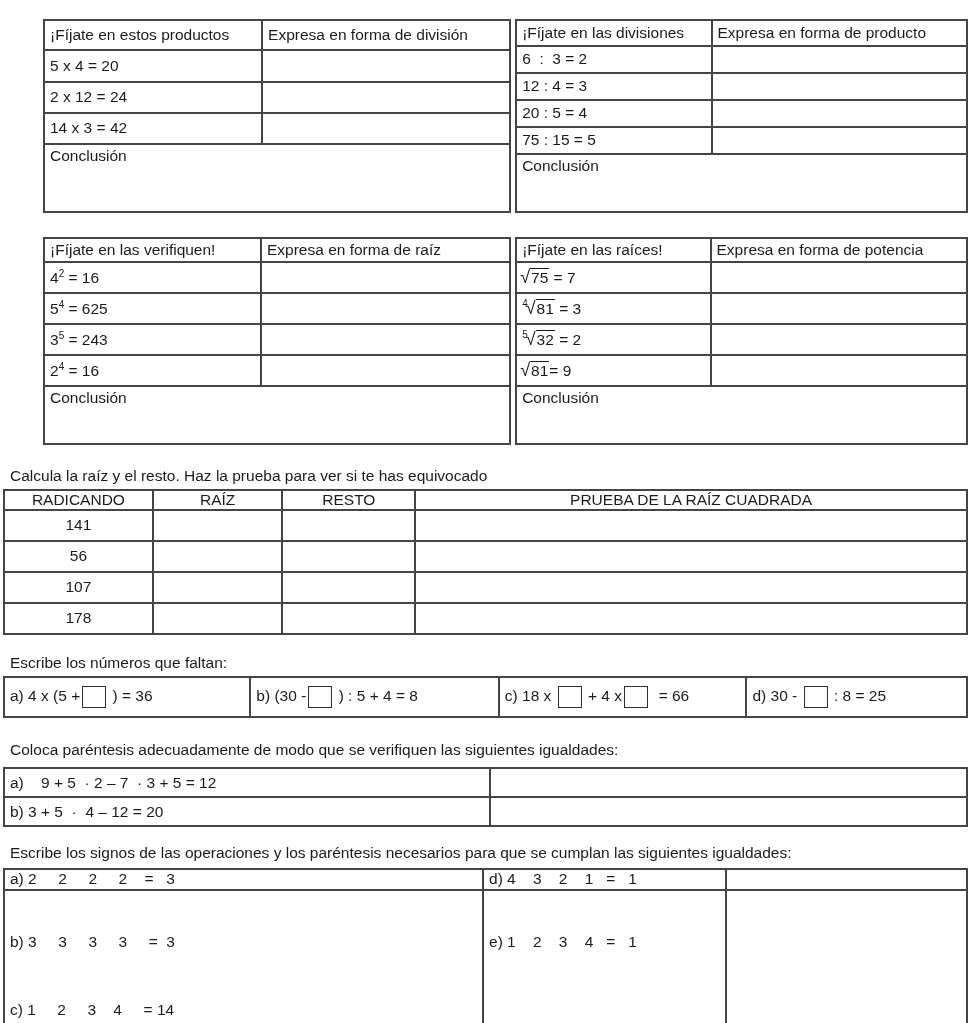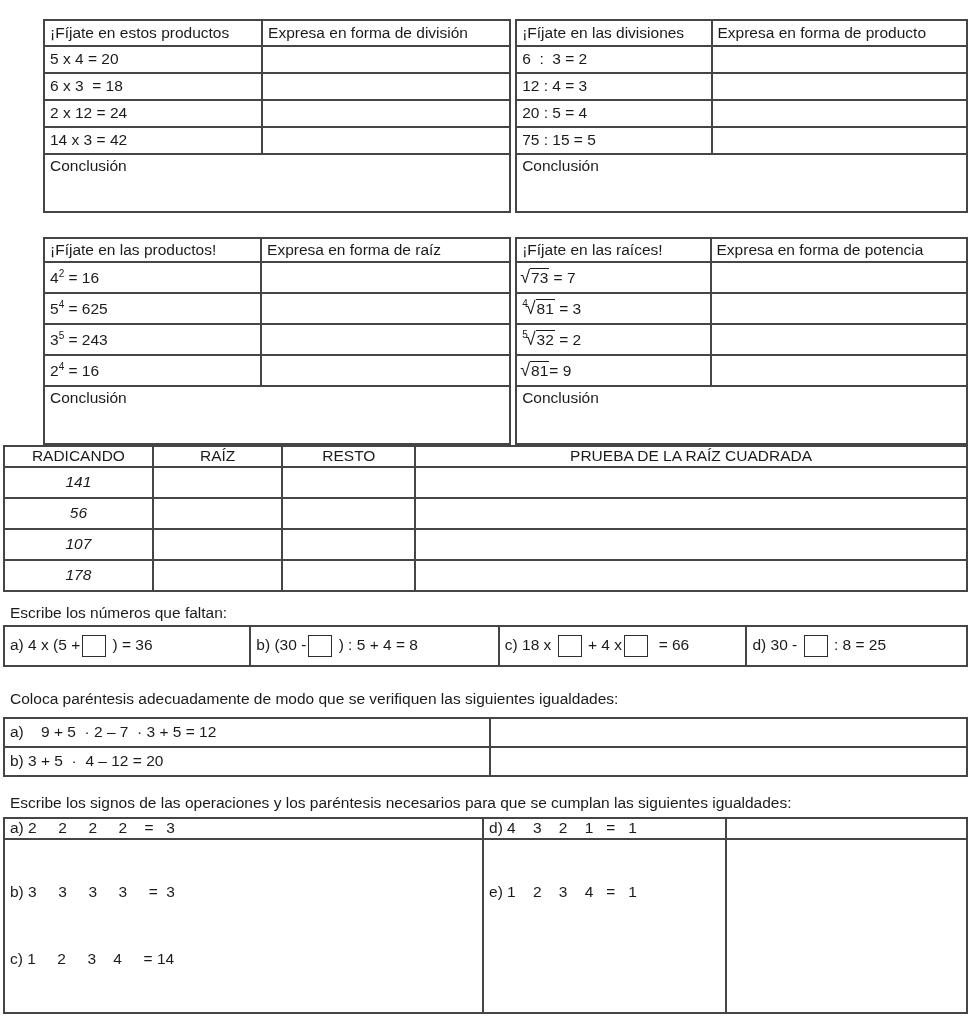--- a/index.html
+++ b/index.html
@@ -36,27 +36,27 @@
   .s2 td.concl { height:58px; vertical-align:top; padding-top:2px; }
 
   sup.exp { font-size:10px; vertical-align:6px; }
   .rad-idx { font-size:10px; vertical-align:7px; margin-right:-2px; }
   .rad-sign { font-size:18px; }
   .rad-band { border-top:1.6px solid #1b1b1b; padding:0 1px; }
 
   
   .title { padding-left:7px; }
   .title.t3 { margin-top:22px; margin-bottom:3px; }
-  .title.t4 { margin-top:12px; margin-bottom:3px; }
+  .title.t4 { margin-top:19px; margin-bottom:3px; }
   .title.t5 { margin-top:23px; margin-bottom:8px; }
   .title.t6 { margin-top:17px; margin-bottom:5px; }
 
   
   .s3 tr.h td { height:20px; text-align:center; }
-  .s3 tr.r td { height:31px;font-style:italic; }
+  .s3 tr.r td { height:31px; }
   .s3 td.ctr { text-align:center; }
 
   
   .s4 td { height:40px; }
   .box {
     display:inline-block; width:24px; height:22px;
     border:1.6px solid #2e2e2e; background:#fff;
     vertical-align:middle; margin:0 2px;
   }
 
@@ -82,24 +82,20 @@
       <tbody>
           <tr class="h">
         <td>¡Fíjate en estos productos</td>
         <td>Expresa en forma de división</td>
       </tr>
       <tr class="r">
         <td>5 x 4 = 20</td>
         <td></td>
       </tr>
       <tr class="r">
-        <td>6 x 3  = 18</td>
-        <td></td>
-      </tr>
-      <tr class="r">
         <td>2 x 12 = 24</td>
         <td></td>
       </tr>
       <tr class="r">
         <td>14 x 3 = 42</td>
         <td></td>
       </tr>
       <tr>
         <td class="concl" colspan="2">Conclusión</td>
       </tr>
@@ -140,21 +136,21 @@
   </div>
 
   <div class="pair">
     <table class="t s2">
       <colgroup>
           <col style="width:225px">
           <col style="width:262px">
         </colgroup>
       <tbody>
           <tr class="h">
-        <td>¡Fíjate en las productos!</td>
+        <td>¡Fíjate en las verifiquen!</td>
         <td>Expresa en forma de raíz</td>
       </tr>
       <tr class="r">
         <td><span>4</span><sup class="exp">2</sup><span> = 16</span></td>
         <td></td>
       </tr>
       <tr class="r">
         <td><span>5</span><sup class="exp">4</sup><span> = 625</span></td>
         <td></td>
       </tr>
@@ -176,21 +172,21 @@
       <colgroup>
           <col style="width:205px">
           <col style="width:266px">
         </colgroup>
       <tbody>
           <tr class="h">
         <td>¡Fíjate en las raíces!</td>
         <td>Expresa en forma de potencia</td>
       </tr>
       <tr class="r">
-        <td><span class="rad-idx"></span><span class="rad-sign">√</span><span class="rad-band">73</span><span> = 7</span></td>
+        <td><span class="rad-idx"></span><span class="rad-sign">√</span><span class="rad-band">75</span><span> = 7</span></td>
         <td></td>
       </tr>
       <tr class="r">
         <td><span class="rad-idx">4</span><span class="rad-sign">√</span><span class="rad-band">81</span><span> = 3</span></td>
         <td></td>
       </tr>
       <tr class="r">
         <td><span class="rad-idx">5</span><span class="rad-sign">√</span><span class="rad-band">32</span><span> = 2</span></td>
         <td></td>
       </tr>
@@ -198,20 +194,21 @@
         <td><span class="rad-idx"></span><span class="rad-sign">√</span><span class="rad-band">81</span><span>= 9</span></td>
         <td></td>
       </tr>
       <tr>
         <td class="concl" colspan="2">Conclusión</td>
       </tr>
     </tbody>
       </table>
   </div>
 
+  <div class="title t3">Calcula la raíz y el resto. Haz la prueba para ver si te has equivocado</div>
   <table class="t s3">
     <colgroup>
         <col style="width:149px">
         <col style="width:130px">
         <col style="width:133px">
         <col style="width:553px">
       </colgroup>
     <tbody>
         <tr class="h">
       <td>RADICANDO</td>

